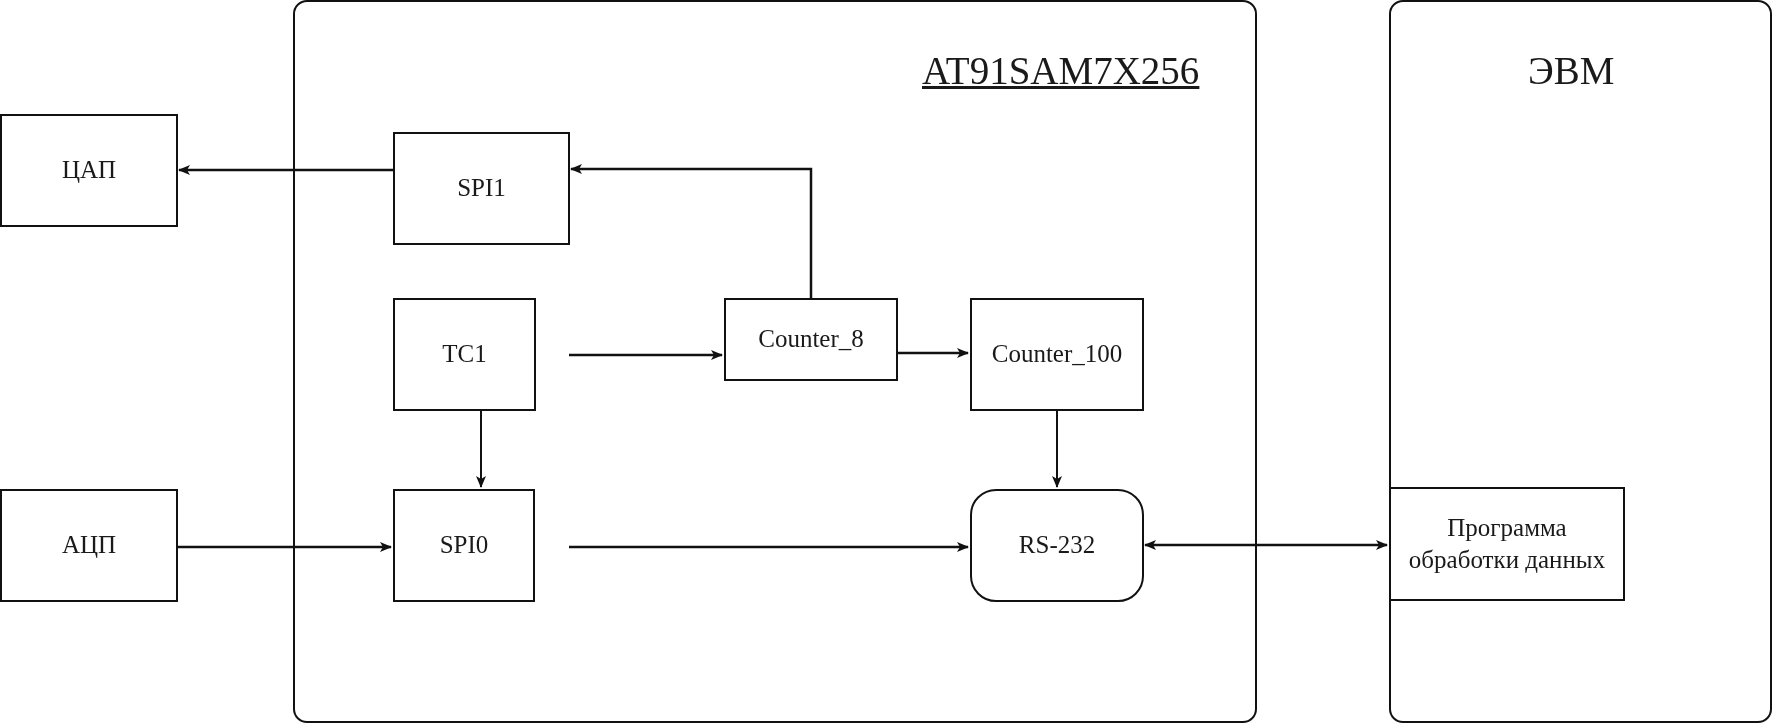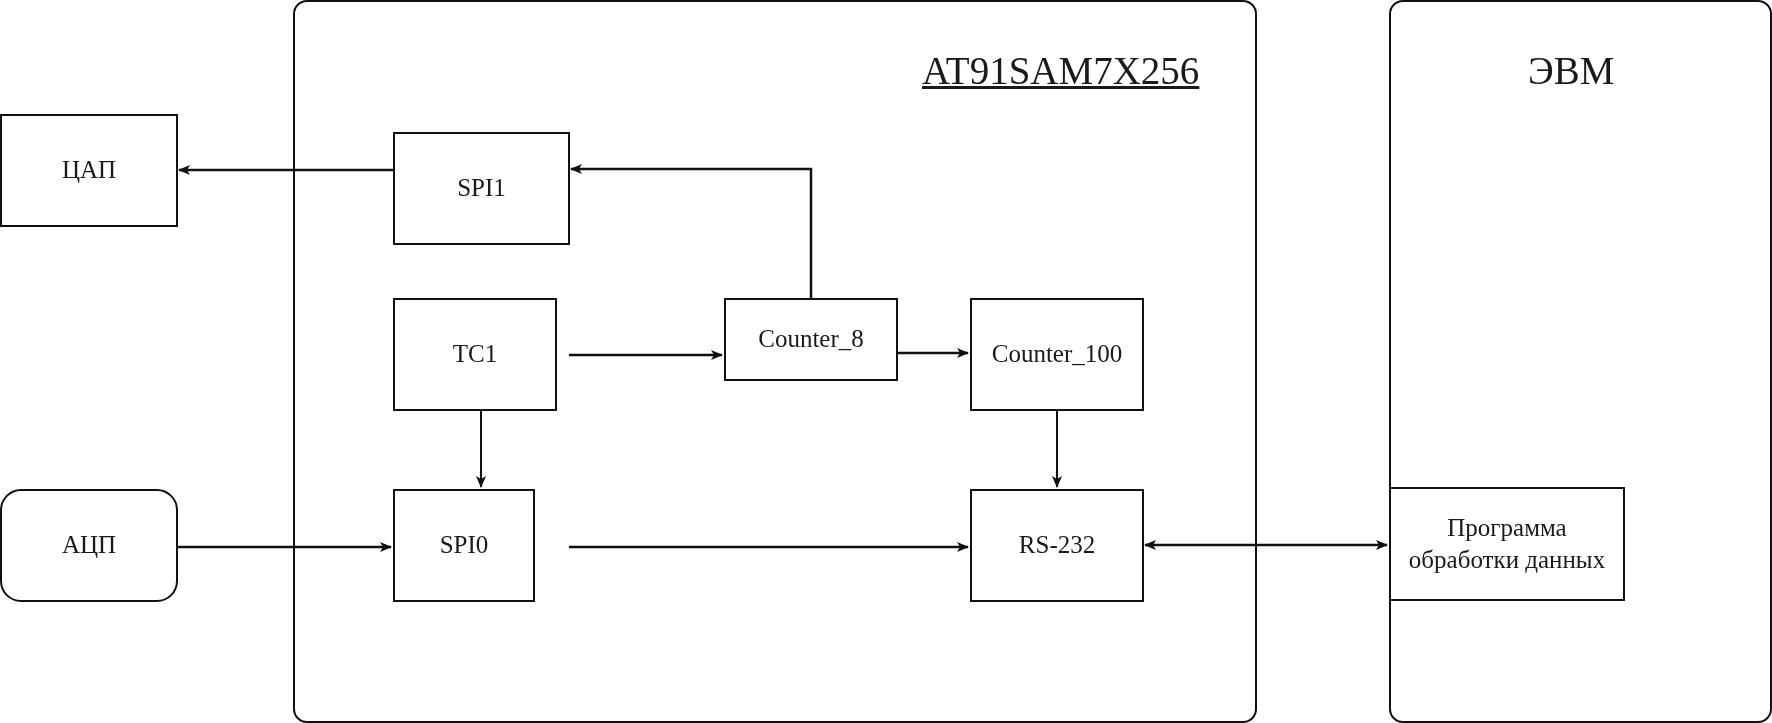--- a/index.html
+++ b/index.html
@@ -50,34 +50,34 @@
 
   <line x1="1145" y1="545" x2="1387" y2="545" stroke="#111" stroke-width="2.5" marker-start="url(#arrow-start)" marker-end="url(#arrow)"></line>
 </svg>
 
 <div class="box" style="left:0px; top:114px; width:178px; height:113px;">
   <span>ЦАП</span>
 </div>
 <div class="box" style="left:393px; top:132px; width:177px; height:113px;">
   <span>SPI1</span>
 </div>
-<div class="box" style="left:393px; top:298px; width:164px; height:113px;">
+<div class="box" style="left:393px; top:298px; width:143px; height:113px;">
   <span>TC1</span>
 </div>
 <div class="box" style="left:724px; top:298px; width:174px; height:83px;">
   <span>Counter_8</span>
 </div>
 <div class="box" style="left:970px; top:298px; width:174px; height:113px;justify-content:center;">
   <span>Counter_100</span>
 </div>
-<div class="box" style="left:0px; top:489px; width:178px; height:113px;border-radius:21px;">
+<div class="box" style="left:0px; top:489px; width:178px; height:113px;">
   <span>АЦП</span>
 </div>
 <div class="box" style="left:393px; top:489px; width:142px; height:113px;">
   <span>SPI0</span>
 </div>
-<div class="box" style="left:970px; top:489px; width:174px; height:113px;">
+<div class="box" style="left:970px; top:489px; width:174px; height:113px;border-radius:26px;">
   <span>RS-232</span>
 </div>
 <div class="box" style="left:1389px; top:487px; width:236px; height:114px; flex-direction:column;">
   <span>Программа</span>
   <span>обработки данных</span>
 </div>
 
 </body></html>

